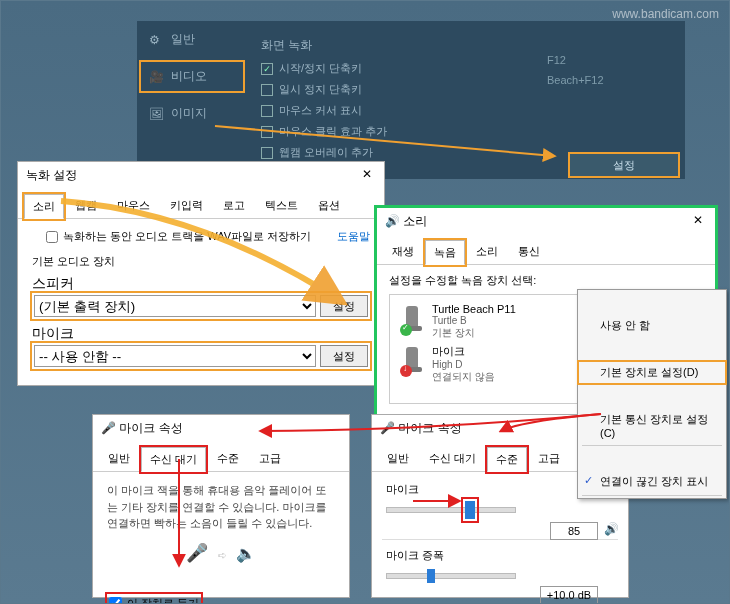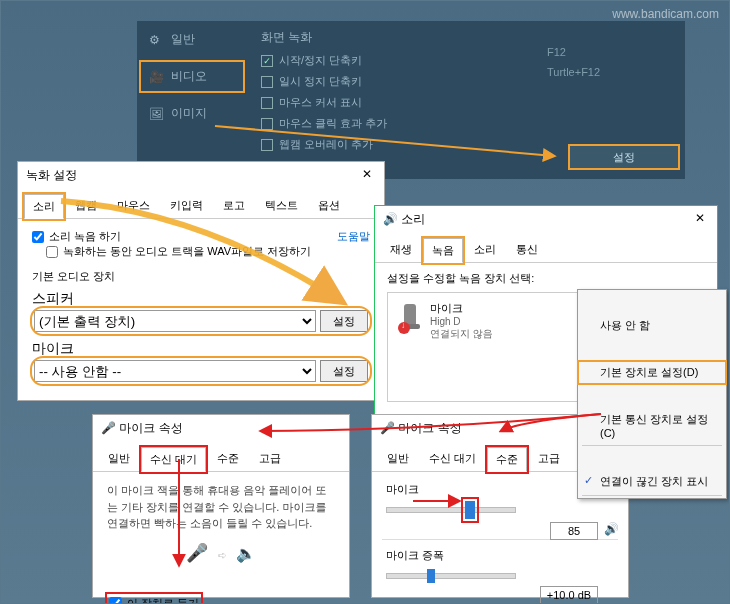--- a/index.html
+++ b/index.html
@@ -13,47 +13,47 @@
     border: 1px solid #5a788c;
   }
   .watermark { position: absolute; top: 6px; right: 10px; color: rgba(255,255,255,0.55); font-size: 12px; }
 
   
   .bandicam { position: absolute; top: 20px; left: 136px; width: 548px; height: 158px; background: #2d4a5f; padding: 10px; }
   .bc-left { position: absolute; left: 0; top: 0; width: 110px; height: 158px; }
   .bc-item { display:flex; align-items:center; gap:8px; padding:10px 12px; color:#9bb4c3; font-size:12px; }
   .bc-item.hl { outline:2px solid #f0a030; outline-offset:-4px; }
   .bc-icon { width:14px; height:14px; display:inline-block; }
-  .bc-right { position:absolute; left:120px; top:0; right:0; height:158px; }
+  .bc-right { position:absolute; left:120px; top:8px; right:0; height:158px; }
   .bc-htitle { color:#9bb4c3; font-size:12px; padding:8px 0 4px 4px; }
   .bc-row { display:flex; align-items:center; gap:6px; padding:3px 4px; color:#9bb4c3; font-size:11px; }
   .bc-check { width:12px; height:12px; border:1px solid #8aa; display:inline-flex; align-items:center; justify-content:center; color:#8fb; font-size:9px; }
   .bc-btn { position:absolute; right:6px; top:124px; width:110px; height:24px; background:#3a5a6c; color:#c6dce8; text-align:center; line-height:24px; outline:2px solid #f0a030; outline-offset:-1px;}
   .bc-key { position:absolute; left:290px; color:#7f9cab; font-size:11px; }
 
   
   .dlg1 { position:absolute; top:160px; left:16px; width:368px; background:#fff; border:1px solid #aaa; }
   .dlg-title { padding:5px 8px; font-size:12px; background:#fff; }
   .dlg-close { float:right; width:18px; text-align:center; }
   .tabs { display:flex; border-bottom:1px solid #ccc; padding:4px 6px 0 6px; gap:2px; }
   .tab { padding:4px 8px; border:1px solid transparent; font-size:11px; }
   .tab.active { border:1px solid #bbb; border-bottom:1px solid #fff; background:#fff; position:relative; top:1px; }
   .tab.hl { outline:2px solid #f0a030; outline-offset:0; }
   .dlg-body { padding:10px 14px 16px 14px; }
   .chk { display:flex; align-items:center; gap:5px; }
   .chk input { width:12px; height:12px; }
   .grp-label { margin-top:10px; margin-bottom:4px; font-size:11px; }
   .fld-label { font-size:14px; margin-top:6px; }
-  .combo-row { display:flex; gap:4px; outline:2px solid #f0a030; outline-offset:0; padding:2px;border-radius:11px; }
+  .combo-row { display:flex; gap:4px; outline:2px solid #f0a030; outline-offset:0; padding:2px; }
   .combo { flex:1; height:22px; border:1px solid #999; background:#fff; }
   .btn { width:48px; height:22px; border:1px solid #888; background:#eee; text-align:center; line-height:20px; font-size:11px; }
   .help-link { float:right; color:#0066cc; font-size:11px; }
 
   
-  .dlg2 { position:absolute; top:204px; left:373px; width:344px; height:216px; background:#fff; border:1px solid #22c55e; }
+  .dlg2 { position:absolute; top:204px; left:373px; width:344px; height:216px; background:#fff; border:3px solid #22c55e; }
   .dev-list { border:1px solid #ccc; margin:6px 12px 0 12px; height:110px; padding:6px; position:relative; }
   .dev-item { display:flex; align-items:flex-start; gap:6px; padding:2px 2px; }
   .dev-icon { width:28px; height:34px; position:relative; }
   .mic-shape { width:12px; height:20px; background:#888; border-radius:3px 3px 0 0; margin:3px auto 0; }
   .mic-base { width:20px; height:5px; background:#777; margin:0 auto; border-radius:2px; }
   .dev-text .t1 { font-size:11px; }
   .dev-text .t2 { font-size:10px; color:#666; }
   .ctx-menu { position:absolute; top:288px; left:576px; width:150px; background:#f5f5f5; border:1px solid #999; box-shadow:2px 2px 4px rgba(0,0,0,.3); z-index:5; }
   .ctx-item { padding:4px 8px 4px 22px; font-size:11px; position:relative;margin-top:24px; }
   .ctx-item.hl-o { outline:2px solid #f0a030; outline-offset:-1px; }
@@ -106,21 +106,21 @@
   <div class="bc-right">
     <div class="bc-htitle">화면 녹화</div>
     <div class="bc-row">
       <span class="bc-check">✓</span>
       <span>시작/정지 단축키</span>
       <span class="bc-key" style="top:25px">F12</span>
     </div>
     <div class="bc-row">
       <span class="bc-check"></span>
       <span>일시 정지 단축키</span>
-      <span class="bc-key" style="top:45px">Turtle+F12</span>
+      <span class="bc-key" style="top:45px">Beach+F12</span>
     </div>
     <div class="bc-row">
       <span class="bc-check"></span>
       <span>마우스 커서 표시</span>
     </div>
     <div class="bc-row">
       <span class="bc-check"></span>
       <span>마우스 클릭 효과 추가</span>
     </div>
     <div class="bc-row">
@@ -140,24 +140,20 @@
     <div class="tab active hl">소리</div>
     <div class="tab">웹캠</div>
     <div class="tab">마우스</div>
     <div class="tab">키입력</div>
     <div class="tab">로고</div>
     <div class="tab">텍스트</div>
     <div class="tab">옵션</div>
   </div>
   <div class="dlg-body">
     <a class="help-link">도움말</a>
-    <label class="chk">
-      <input type="checkbox" checked="" style="">
-      <span>소리 녹음 하기</span>
-    </label>
     <label class="chk" style="margin-left:14px">
       <input type="checkbox" style="">
       <span>녹화하는 동안 오디오 트랙을 WAV파일로 저장하기</span>
     </label>
     <div class="grp-label">기본 오디오 장치</div>
     <div class="fld-label">스피커</div>
     <div class="combo-row">
       <select class="combo"><option>(기본 출력 장치)</option></select>
       <div class="btn">설정</div>
     </div>
@@ -180,20 +176,32 @@
     <div class="tab active hl">녹음</div>
     <div class="tab">소리</div>
     <div class="tab">통신</div>
   </div>
   <div style="padding:8px 12px 0 12px">설정을 수정할 녹음 장치 선택:</div>
   <div class="dev-list">
     <div class="dev-item">
       <div class="dev-icon">
         <div class="mic-shape"></div>
           <div class="mic-base"></div>
+        <div class="badge green"></div>
+      </div>
+      <div class="dev-text">
+        <div class="t1">Turtle Beach P11</div>
+        <div class="t2">Turtle B</div>
+        <div class="t2">기본 장치</div>
+      </div>
+    </div>
+    <div class="dev-item">
+      <div class="dev-icon">
+        <div class="mic-shape"></div>
+          <div class="mic-base"></div>
         <div class="badge red"></div>
       </div>
       <div class="dev-text">
         <div class="t1">마이크</div>
         <div class="t2">High D</div>
         <div class="t2">연결되지 않음</div>
       </div>
     </div>
   </div>
 </div>

